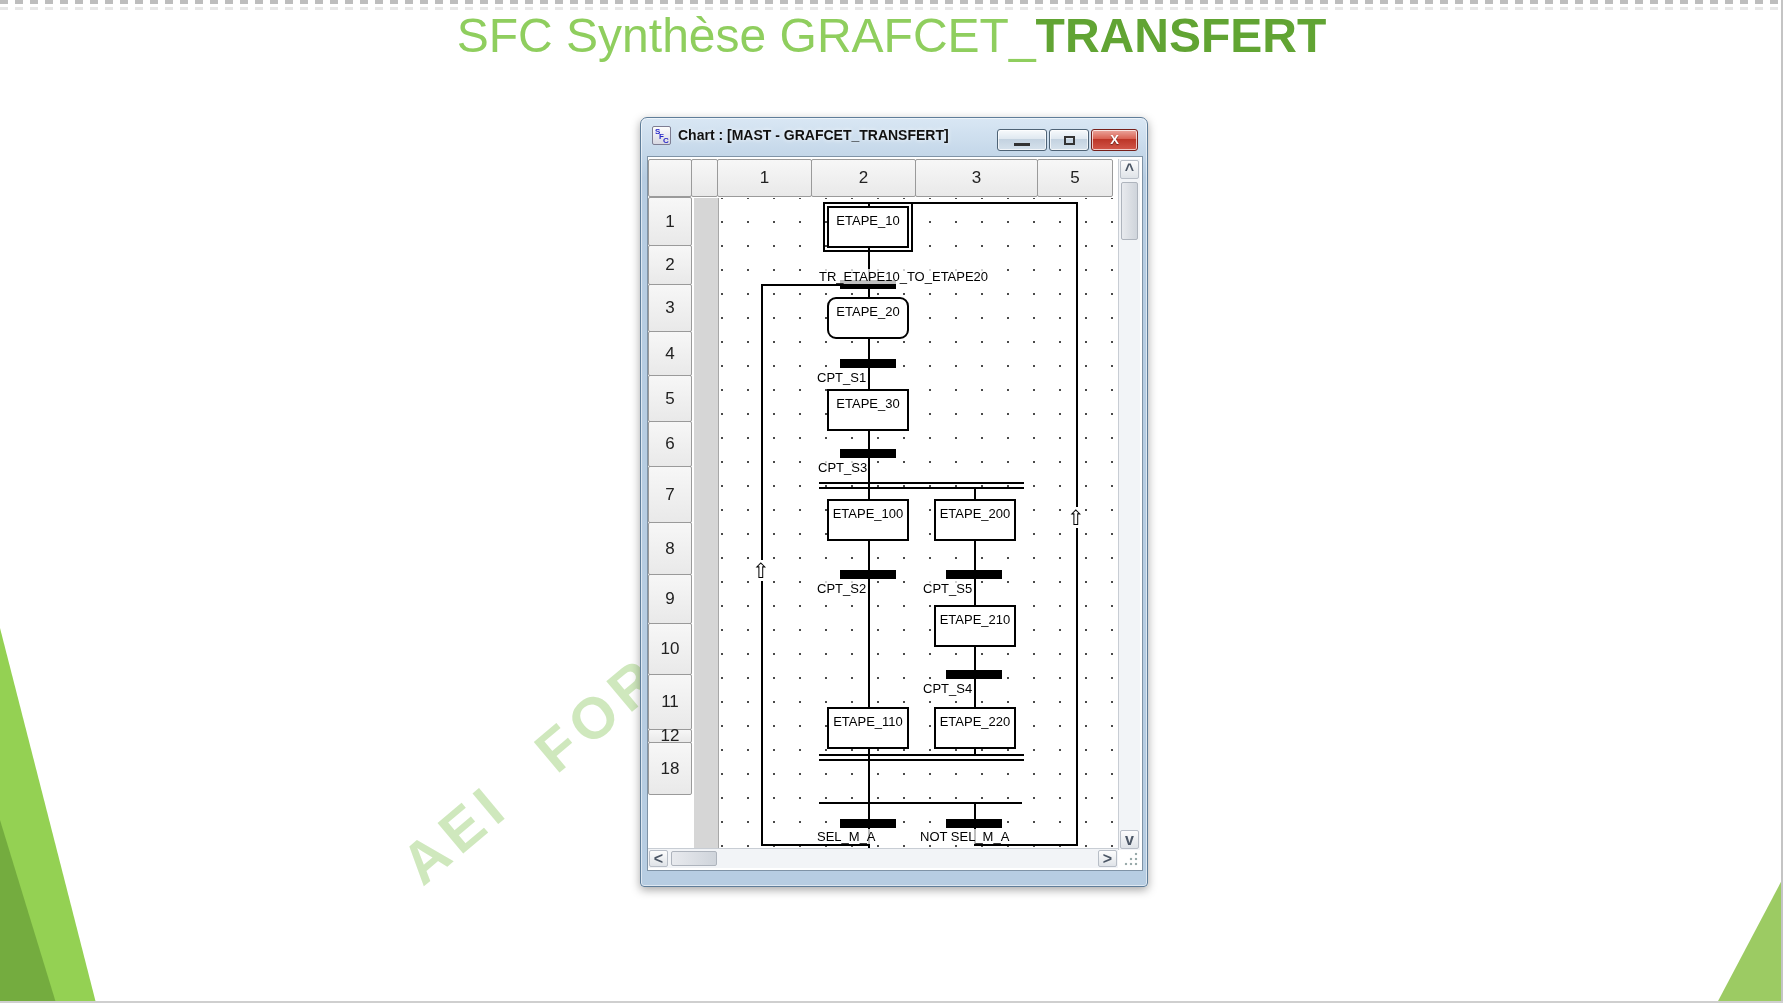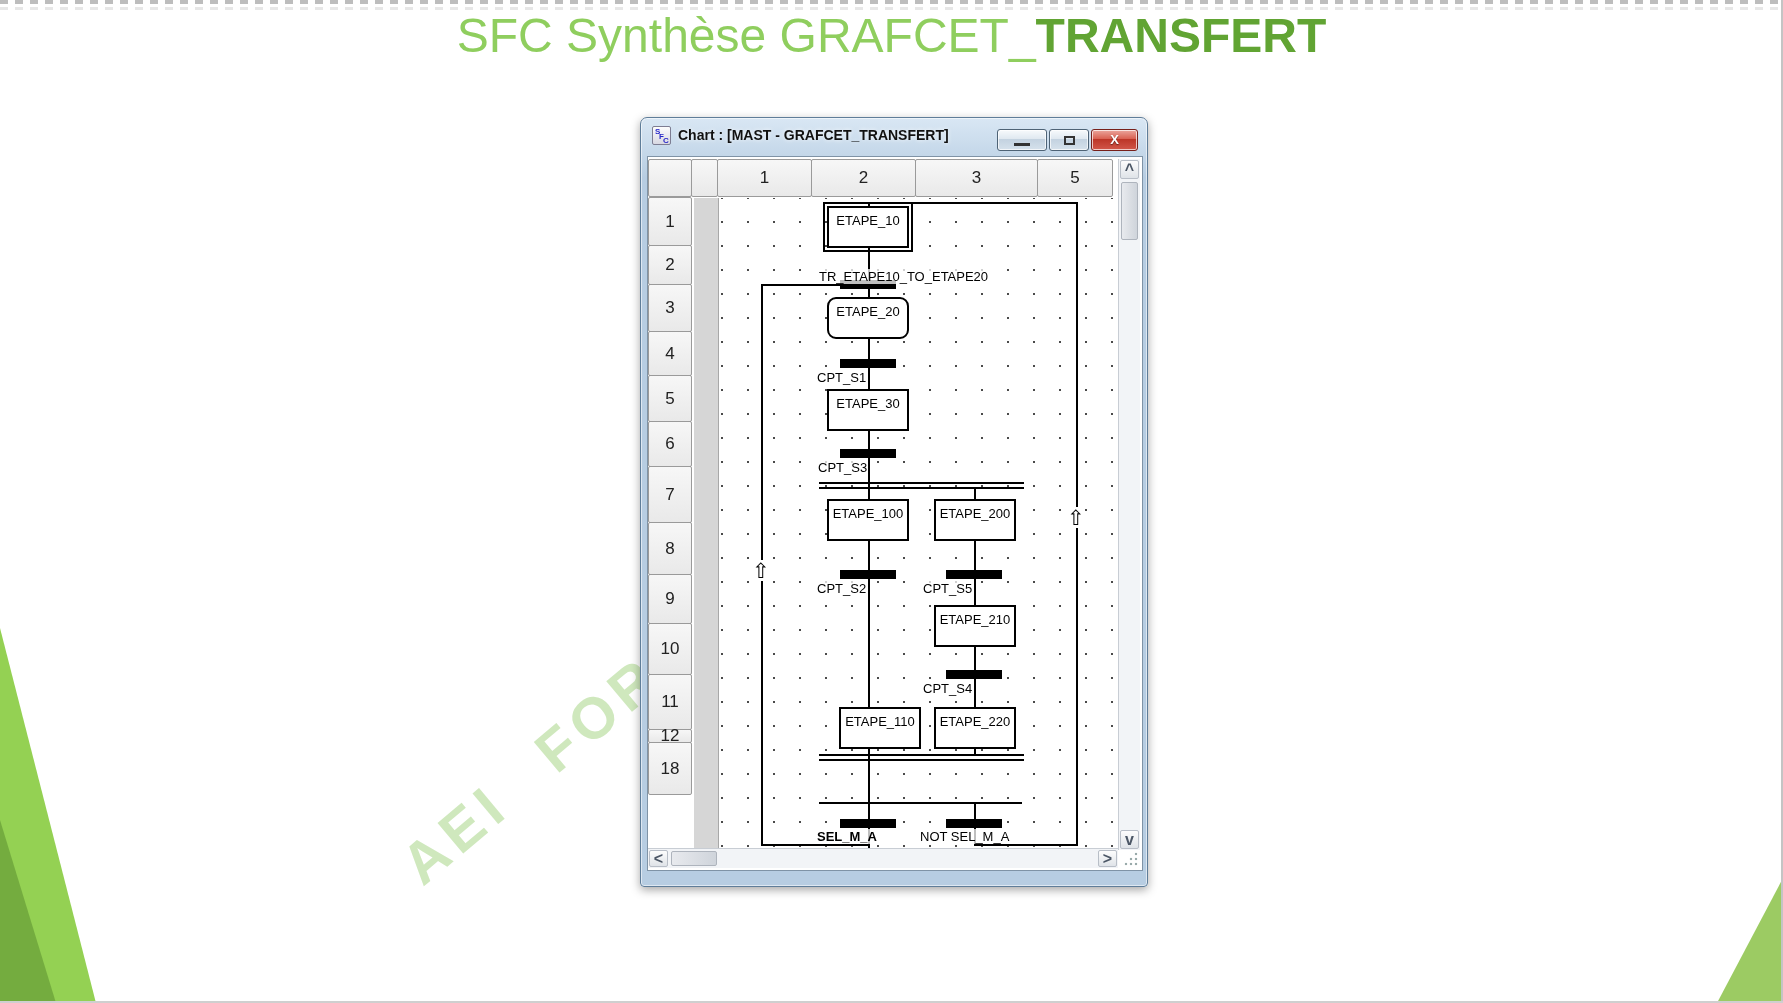--- a/index.html
+++ b/index.html
@@ -194,39 +194,39 @@
 
       <div class="uparrow" style="left:60px;top:362px;">⇧</div>
       <div class="uparrow" style="left:375px;top:309px;">⇧</div>
 
       <div class="step initial" style="left:135px;top:8px;">ETAPE_10</div>
       <div class="step" style="left:135px;top:99px;border-radius:9px;">ETAPE_20</div>
       <div class="step" style="left:135px;top:191px;">ETAPE_30</div>
       <div class="step" style="left:135px;top:301px;">ETAPE_100</div>
       <div class="step" style="left:242px;top:301px;">ETAPE_200</div>
       <div class="step" style="left:242px;top:407px;">ETAPE_210</div>
-      <div class="step" style="left:135px;top:509px;margin-left:12px;">ETAPE_110</div>
+      <div class="step" style="left:135px;top:509px;">ETAPE_110</div>
       <div class="step" style="left:242px;top:509px;">ETAPE_220</div>
 
       <div class="tbar" style="left:148px;top:82px;"></div>
       <div class="tbar" style="left:148px;top:161px;"></div>
       <div class="tbar" style="left:148px;top:251px;"></div>
       <div class="tbar" style="left:148px;top:372px;"></div>
       <div class="tbar" style="left:254px;top:372px;"></div>
       <div class="tbar" style="left:254px;top:472px;"></div>
       <div class="tbar" style="left:148px;top:621px;"></div>
       <div class="tbar" style="left:254px;top:621px;"></div>
 
       <div class="tlabel" style="left:127px;top:71px;">TR_ETAPE10_TO_ETAPE20</div>
       <div class="tlabel" style="left:125px;top:172px;">CPT_S1</div>
       <div class="tlabel" style="left:126px;top:262px;">CPT_S3</div>
       <div class="tlabel" style="left:125px;top:383px;">CPT_S2</div>
       <div class="tlabel" style="left:231px;top:383px;">CPT_S5</div>
       <div class="tlabel" style="left:231px;top:483px;">CPT_S4</div>
-      <div class="tlabel" style="left:125px;top:631px;font-weight:bold;">SEL_M_A</div>
+      <div class="tlabel" style="left:125px;top:631px;">SEL_M_A</div>
       <div class="tlabel" style="left:228px;top:631px;">NOT SEL_M_A</div>
     </div>
 
     <div class="vsb">
       <div class="sb-btn" style="left:1px;top:1px;width:19px;height:19px;">
           <span>^</span>
         </div>
       <div class="sb-thumb" style="left:2px;top:23px;width:17px;height:58px;"></div>
       <div class="sb-btn" style="left:1px;bottom:1px;width:19px;height:19px;">
           <span>v</span>

